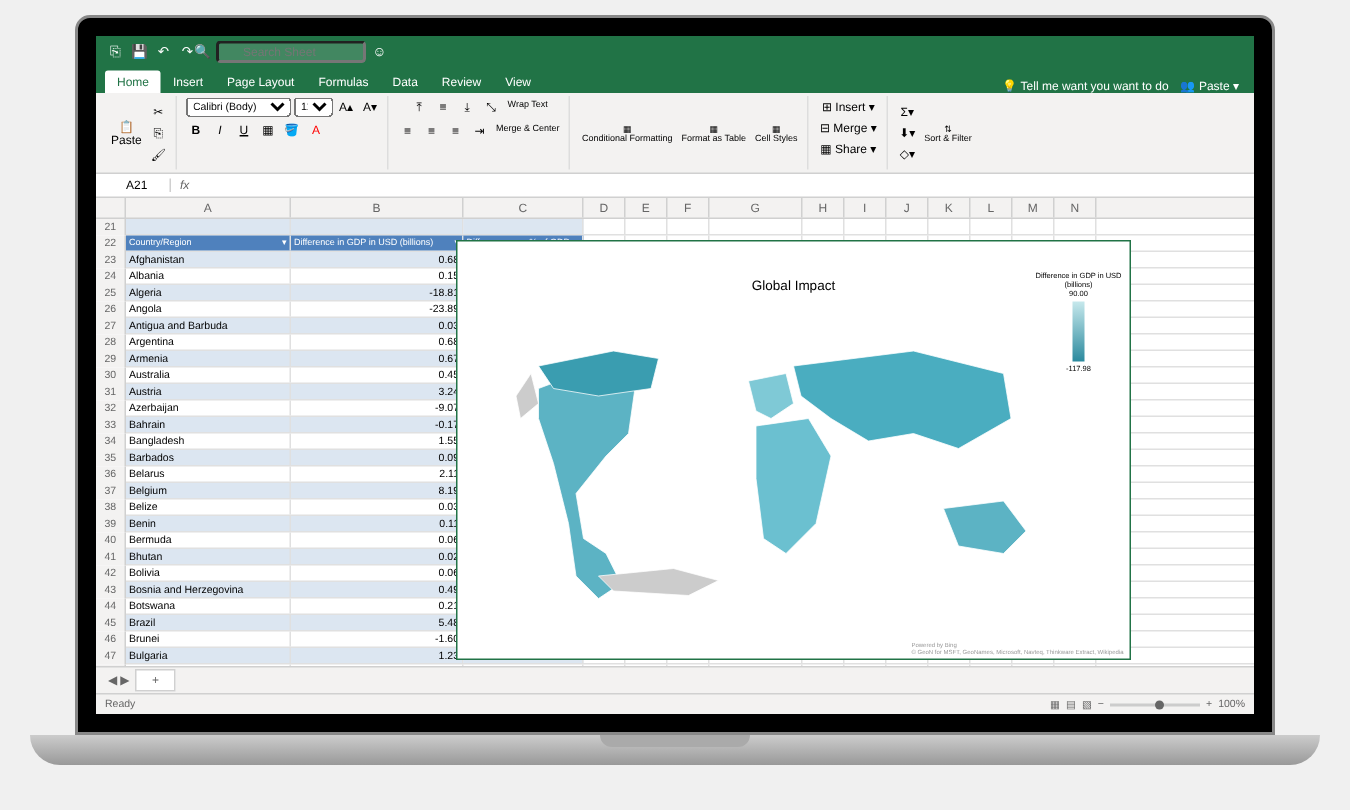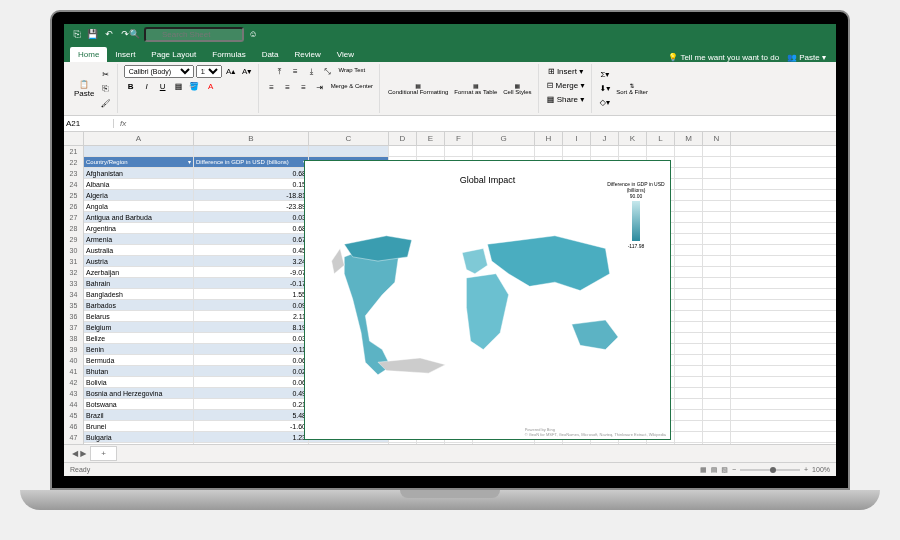--- a/index.html
+++ b/index.html
@@ -18,35 +18,35 @@
 .ribbon-tabs{height:18px;background:#217346;display:flex;align-items:flex-end;padding:0 6px;color:#fff;font-size:8px;justify-content:space-between}
 .tabs-left{display:flex}
 .tab{padding:3px 8px;cursor:pointer}
 .tab.active{background:#fff;color:#217346;border-radius:2px 2px 0 0}
 .tabs-right{display:flex;gap:8px;padding-right:4px}
 .ribbon{height:54px;background:#f3f2f1;border-bottom:1px solid #d0d0d0;display:flex;padding:2px 4px;gap:2px}
 .rgroup{display:flex;flex-direction:column;align-items:center;padding:1px 4px;border-right:1px solid #ddd;font-size:7px;justify-content:space-between}
 .rgroup-content{display:flex;gap:2px;align-items:center;flex:1}
 .btn{padding:2px;min-width:14px;text-align:center;font-size:8px}
 .namebox-row{height:16px;background:#fff;border-bottom:1px solid #d0d0d0;display:flex;align-items:center;font-size:8px}
-.namebox{width:50px;padding:0 2px;border-right:1px solid #d0d0d0}
+.namebox{width:50px;padding:0 20px;border-right:1px solid #d0d0d0}
 .fx{padding:0 6px;font-style:italic;color:#666}
 .grid-area{flex:1;display:flex;position:relative;overflow:hidden;height:calc(100% - 20px - 18px - 54px - 16px - 18px - 14px)}
 .colheads{height:14px;background:#f3f2f1;display:flex;border-bottom:1px solid #d0d0d0}
 .colhead{border-right:1px solid #d0d0d0;text-align:center;font-size:8px;line-height:14px;color:#666}
 .rowhead{width:20px;background:#f3f2f1;border-right:1px solid #d0d0d0;text-align:center;font-size:7px;line-height:11px;color:#666}
 .corner{width:20px;height:14px;background:#f3f2f1;border-right:1px solid #d0d0d0;border-bottom:1px solid #d0d0d0}
 .sheet{position:relative}
 .row{display:flex;height:11px;border-bottom:1px solid #e0e0e0}
 .cell{border-right:1px solid #e0e0e0;padding:0 2px;font-size:7px;line-height:11px;overflow:hidden;white-space:nowrap}
 .hdr-cell{background:#4f81bd;color:#fff;font-size:6px;position:relative}
 .hdr-cell::after{content:"▾";position:absolute;right:2px;font-size:6px}
 .alt{background:#dce6f1}
 .num{text-align:right}
-.chart{position:absolute;left:240px;top:28px;width:367px;height:280px;background:#fff;border:1px solid #217346;z-index:10;padding:14px}
+.chart{position:absolute;left:240px;top:28px;width:450px;height:280px;background:#fff;border:1px solid #217346;z-index:10;padding:24px}
 .chart-title{text-align:center;font-size:9px;margin-bottom:4px}
 .map{width:100%;height:220px;position:relative}
 .legend{position:absolute;right:4px;top:20px;font-size:5px;text-align:center}
 .legend-bar{width:8px;height:40px;background:linear-gradient(to bottom,#c6e8ec,#2b8a9e);margin:2px auto}
 .attribution{position:absolute;bottom:2px;right:4px;font-size:4px;color:#999}
 .sheet-tabs{height:18px;background:#f3f2f1;border-top:1px solid #d0d0d0;display:flex;align-items:center;font-size:8px;padding:0 4px}
 .nav-arrows{display:flex;gap:2px;padding:0 4px;color:#666}
 .stab{padding:2px 10px;border:1px solid #d0d0d0;background:#fff;color:#666}
 .stab.active{border-bottom:2px solid #217346;color:#217346;font-weight:bold}
 .statusbar{height:14px;background:#f3f2f1;border-top:1px solid #d0d0d0;display:flex;align-items:center;justify-content:space-between;padding:0 6px;font-size:7px;color:#666}

